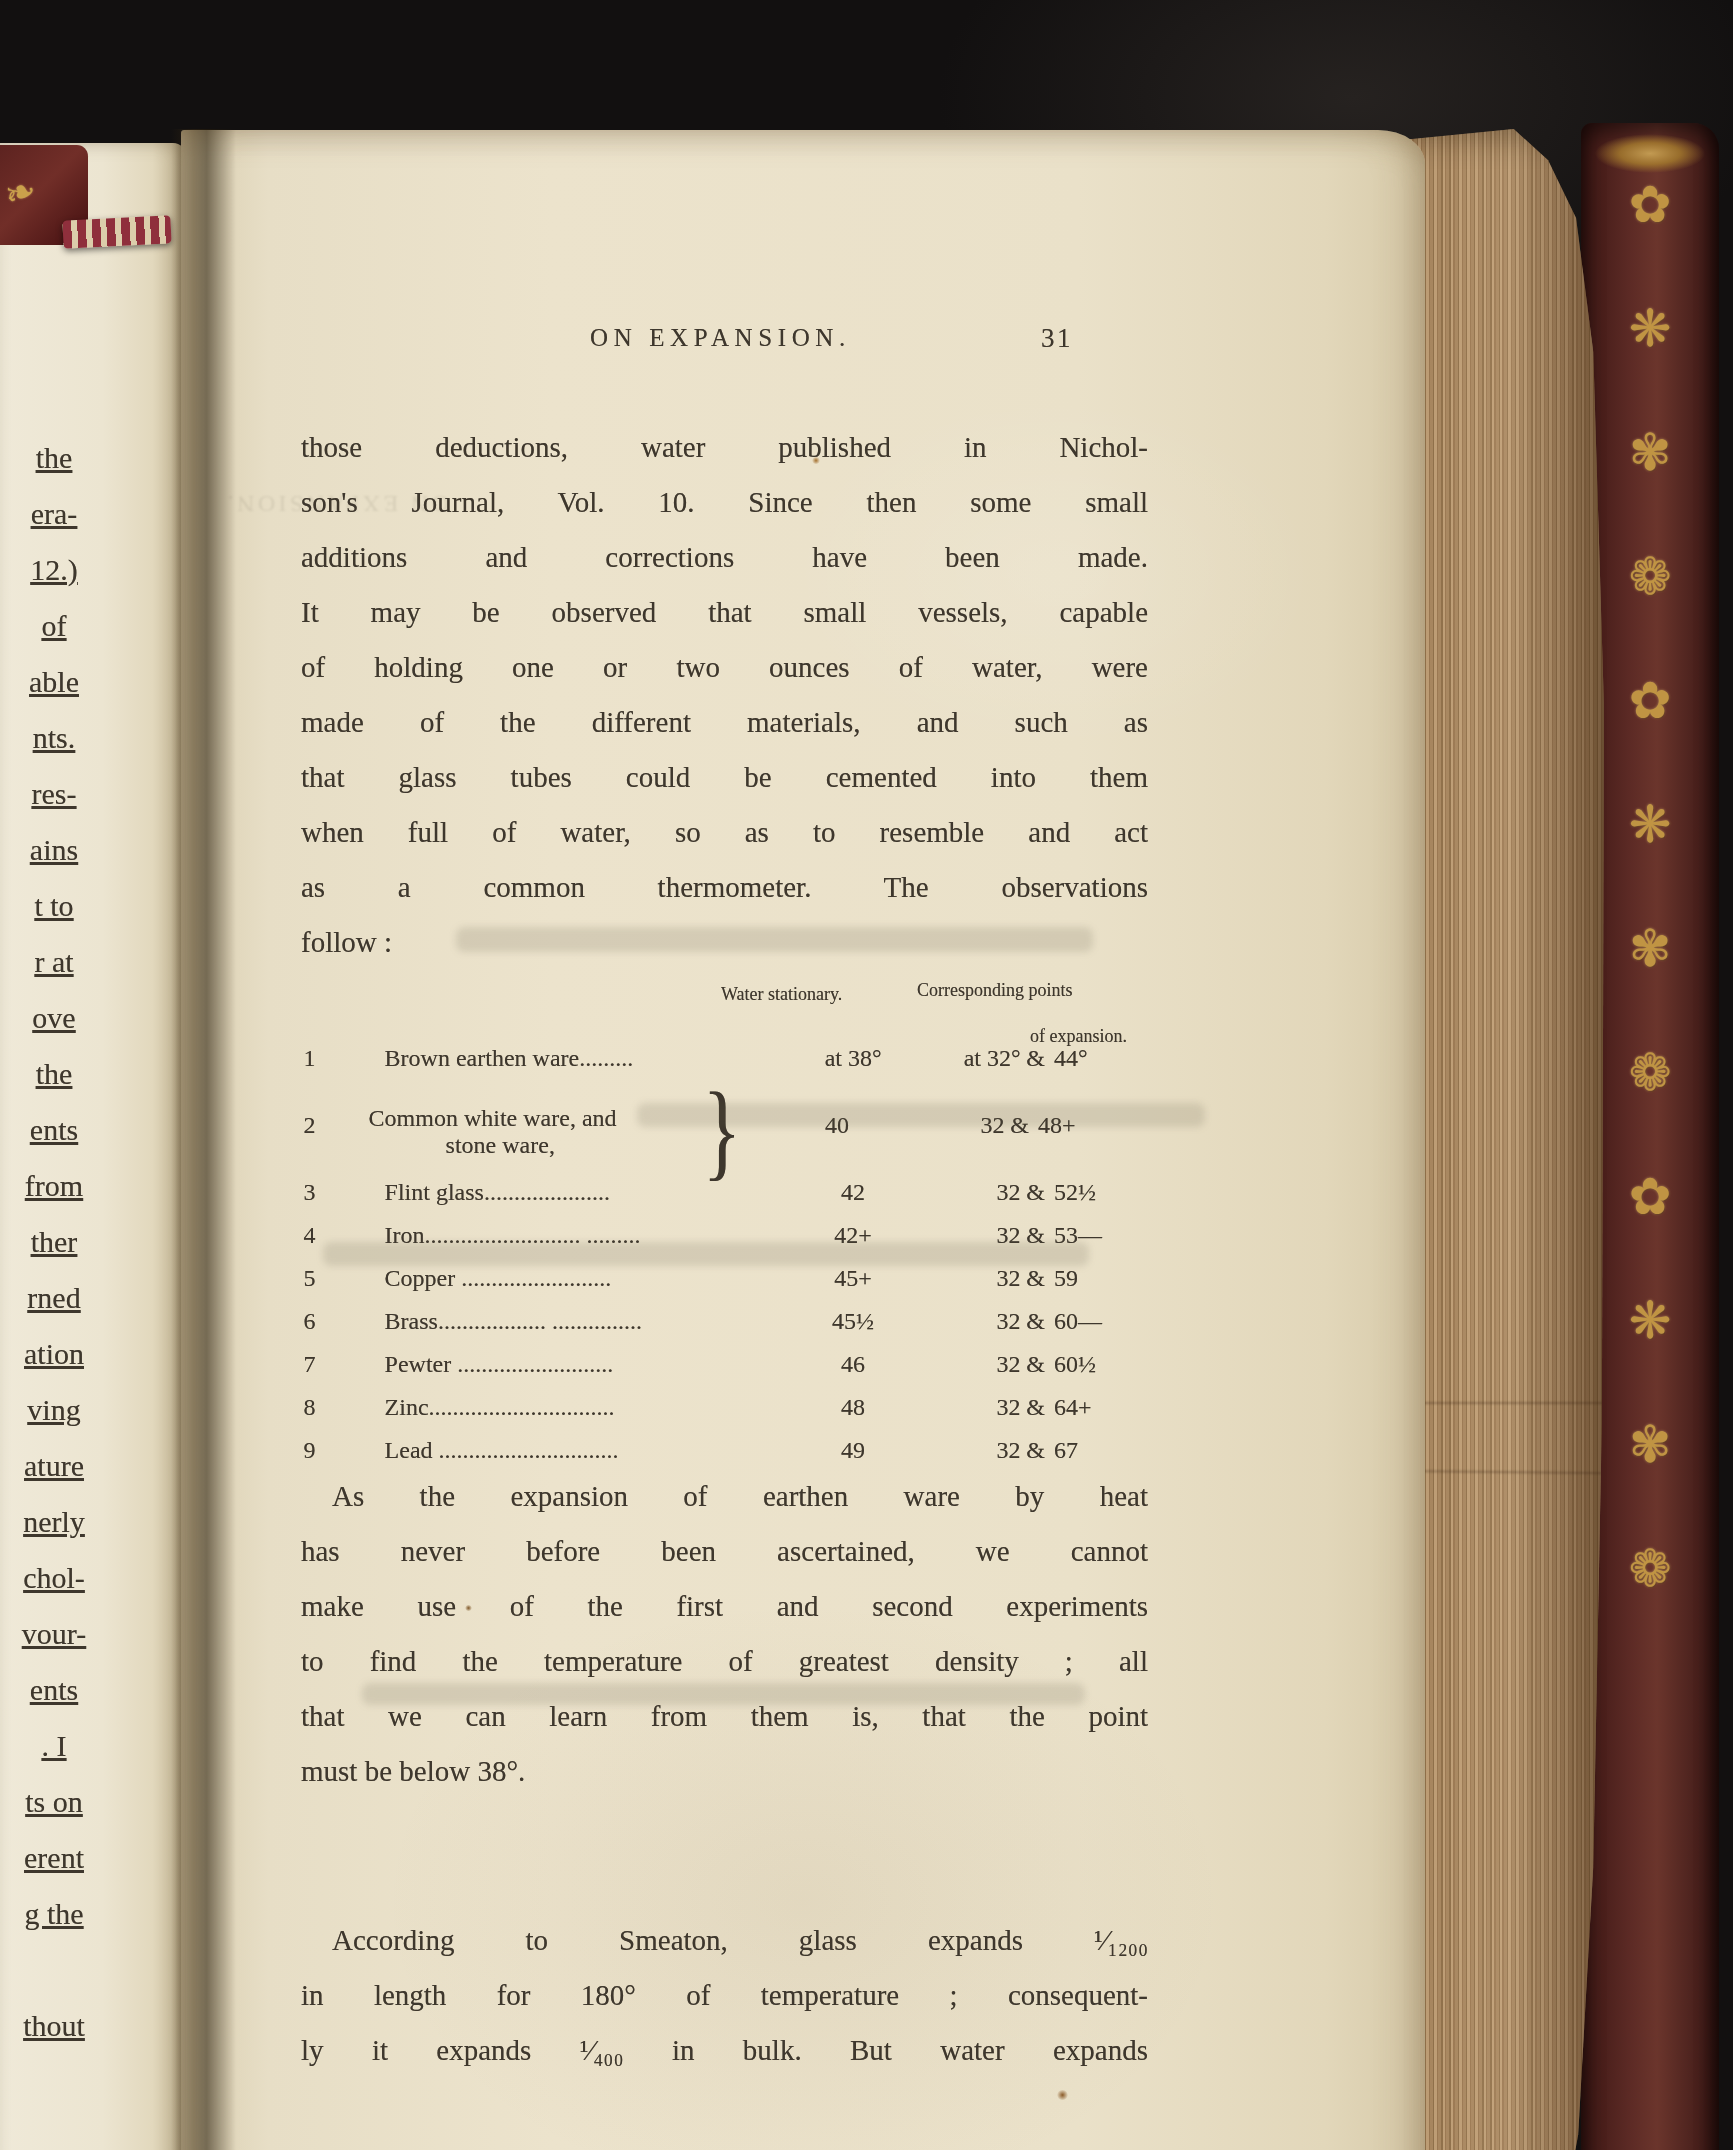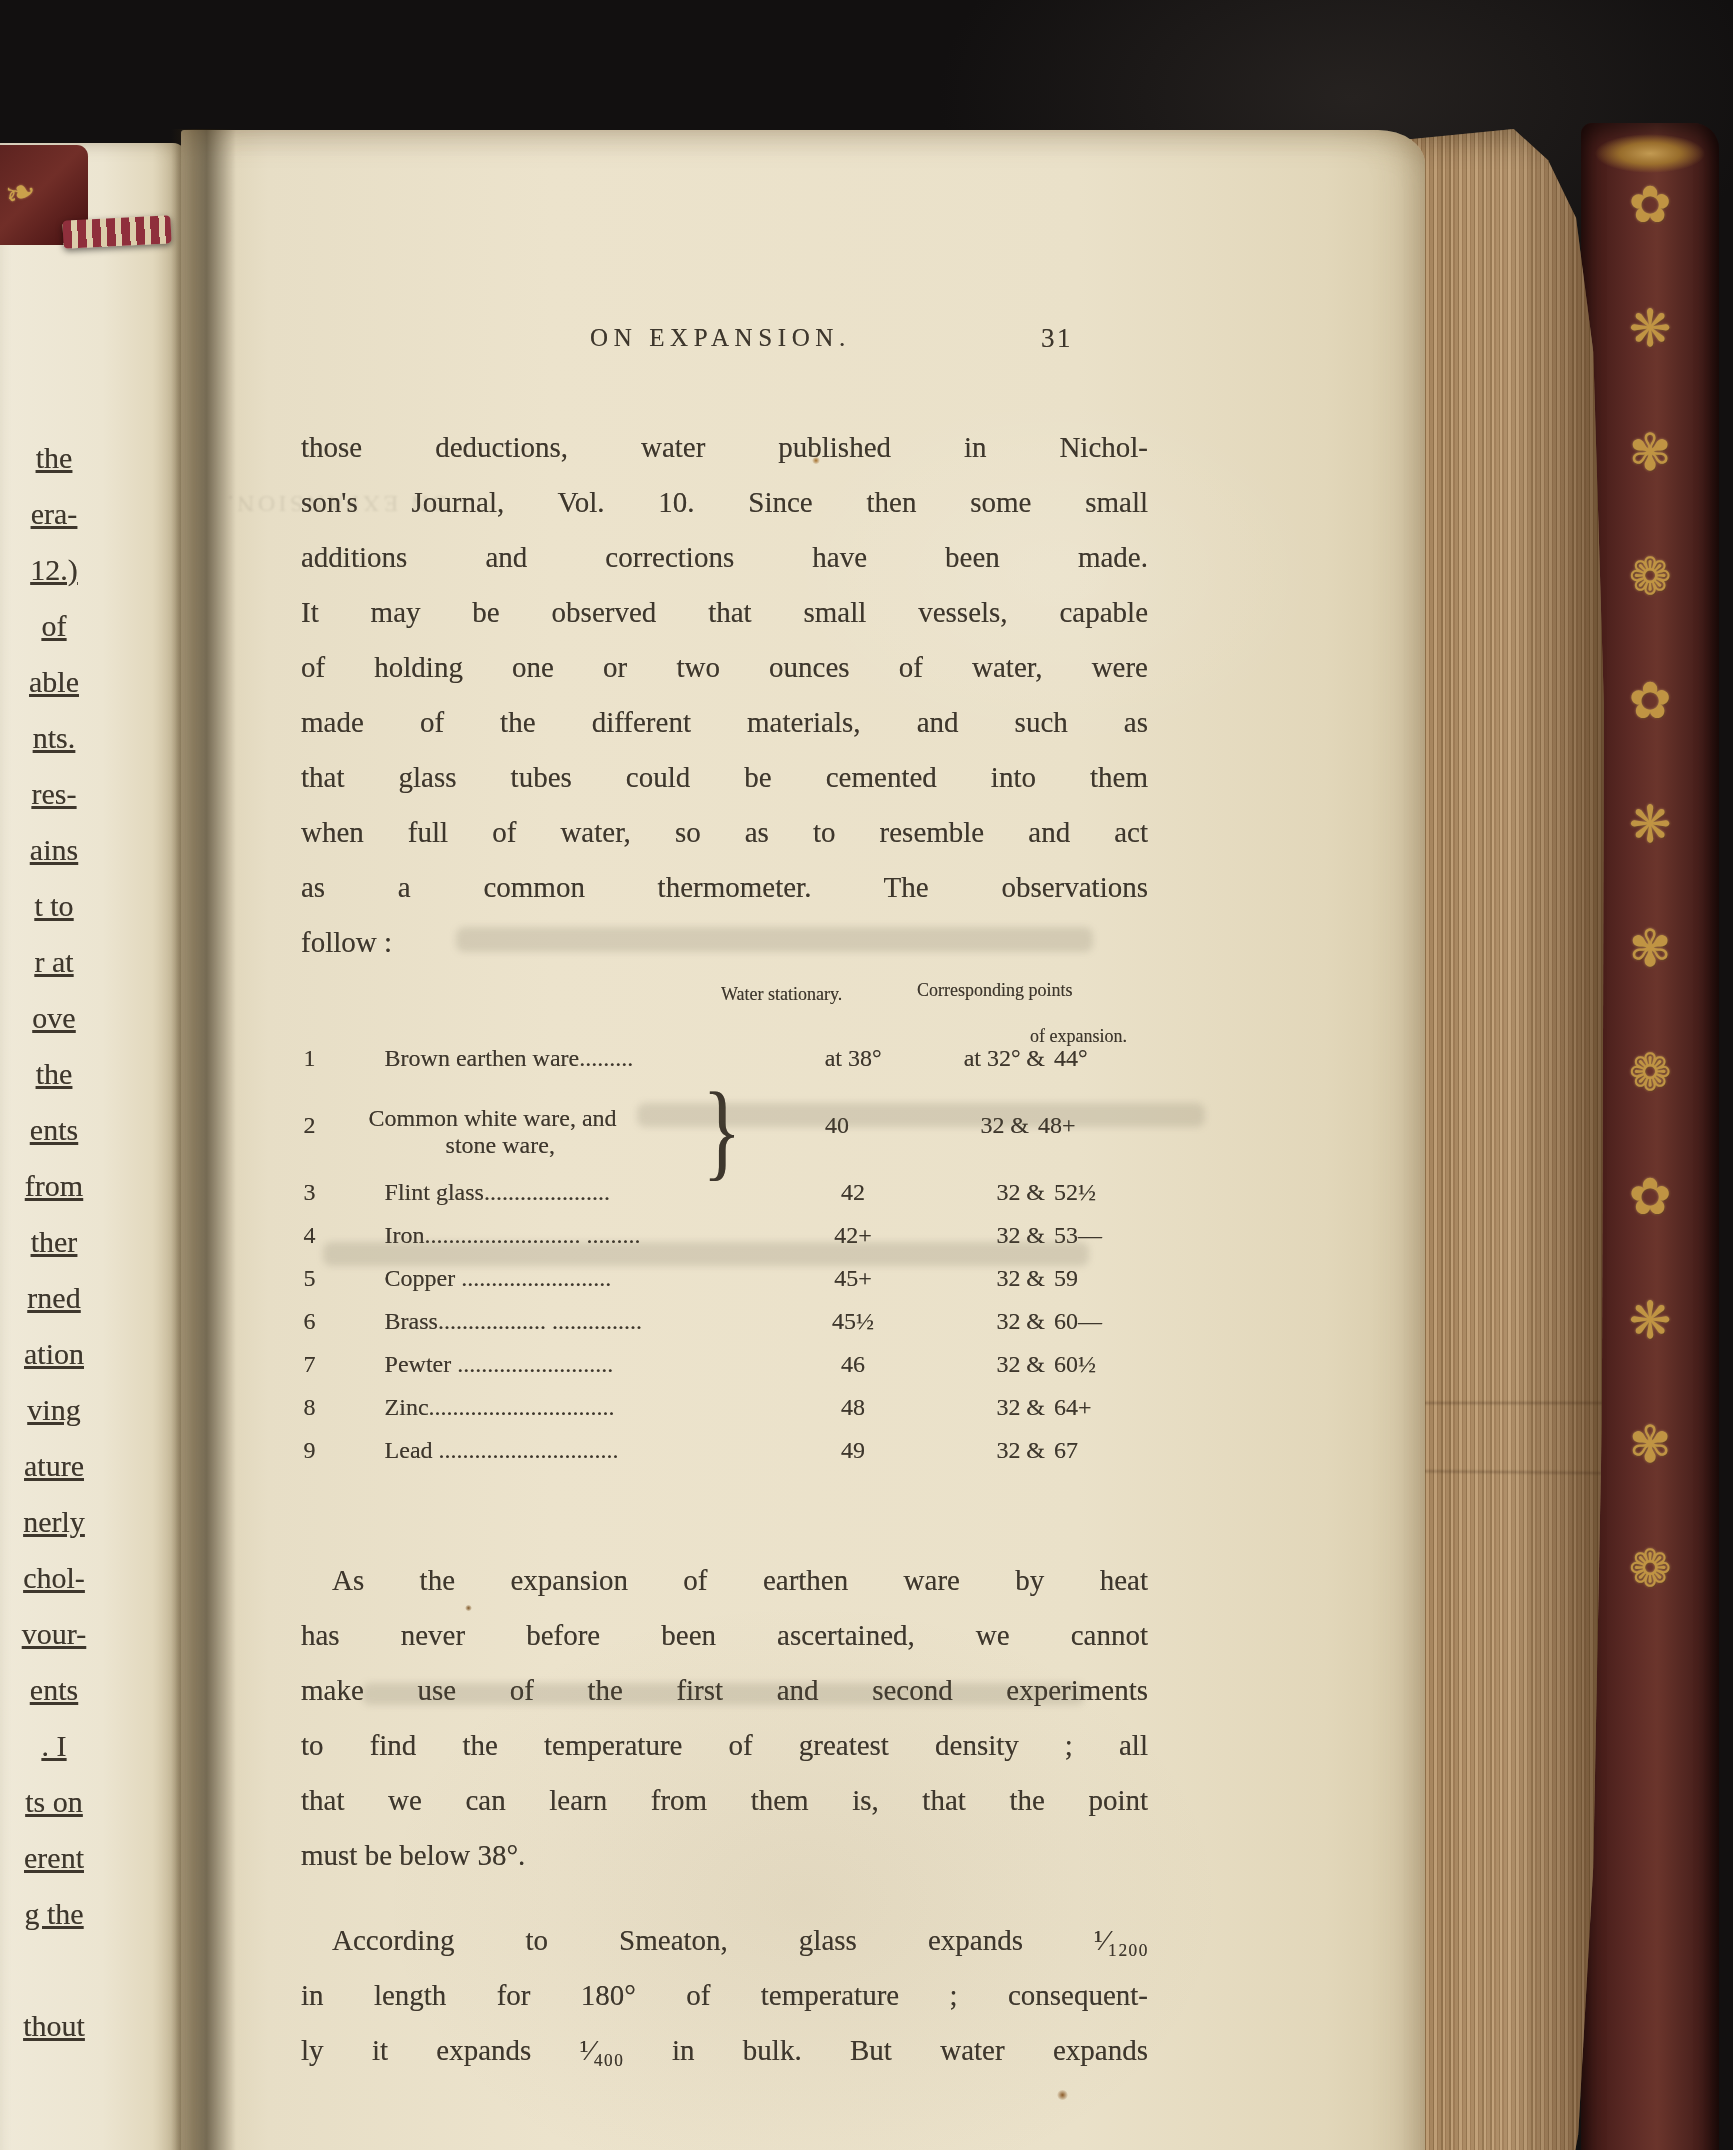--- a/index.html
+++ b/index.html
@@ -40,21 +40,21 @@
   .ghost{color:#8d8673;opacity:.20;filter:blur(0.9px);}
   .ghost-header{position:absolute;left:9.5px;top:360px;width:258px;font-size:24px;letter-spacing:3.4px;
     transform:rotate(180deg);white-space:nowrap;}
   .ghost-bar{position:absolute;background:rgba(92,86,68,.16);filter:blur(3.9px);border-radius:8.6px;}
 
   .para{position:absolute;left:120px;width:847px;font-size:29px;}
   .para .line{height:55px;line-height:52px;text-align:justify;text-align-last:justify;white-space:nowrap;}
   .para.endleft .line:last-child{text-align-last:left;}
   .para.indent .line:first-child{text-indent:31px;}
   .p1{top:291px;}
-  .p2{top:1424px;}
+  .p2{top:1340px;}
   .p3{top:1784px;}
 
   
   .thead{position:absolute;font-size:18px;white-space:nowrap;}
   .th-water{left:540px;top:854px;}
   .th-corr1{left:736px;top:850px;}
   .th-corr2{left:817px;top:896px;margin-left:32px;}
 
   .ttable{position:absolute;left:120px;top:907px;width:895px;}
   .trow{display:flex;align-items:center;height:43px;font-size:24px;position:relative;}

